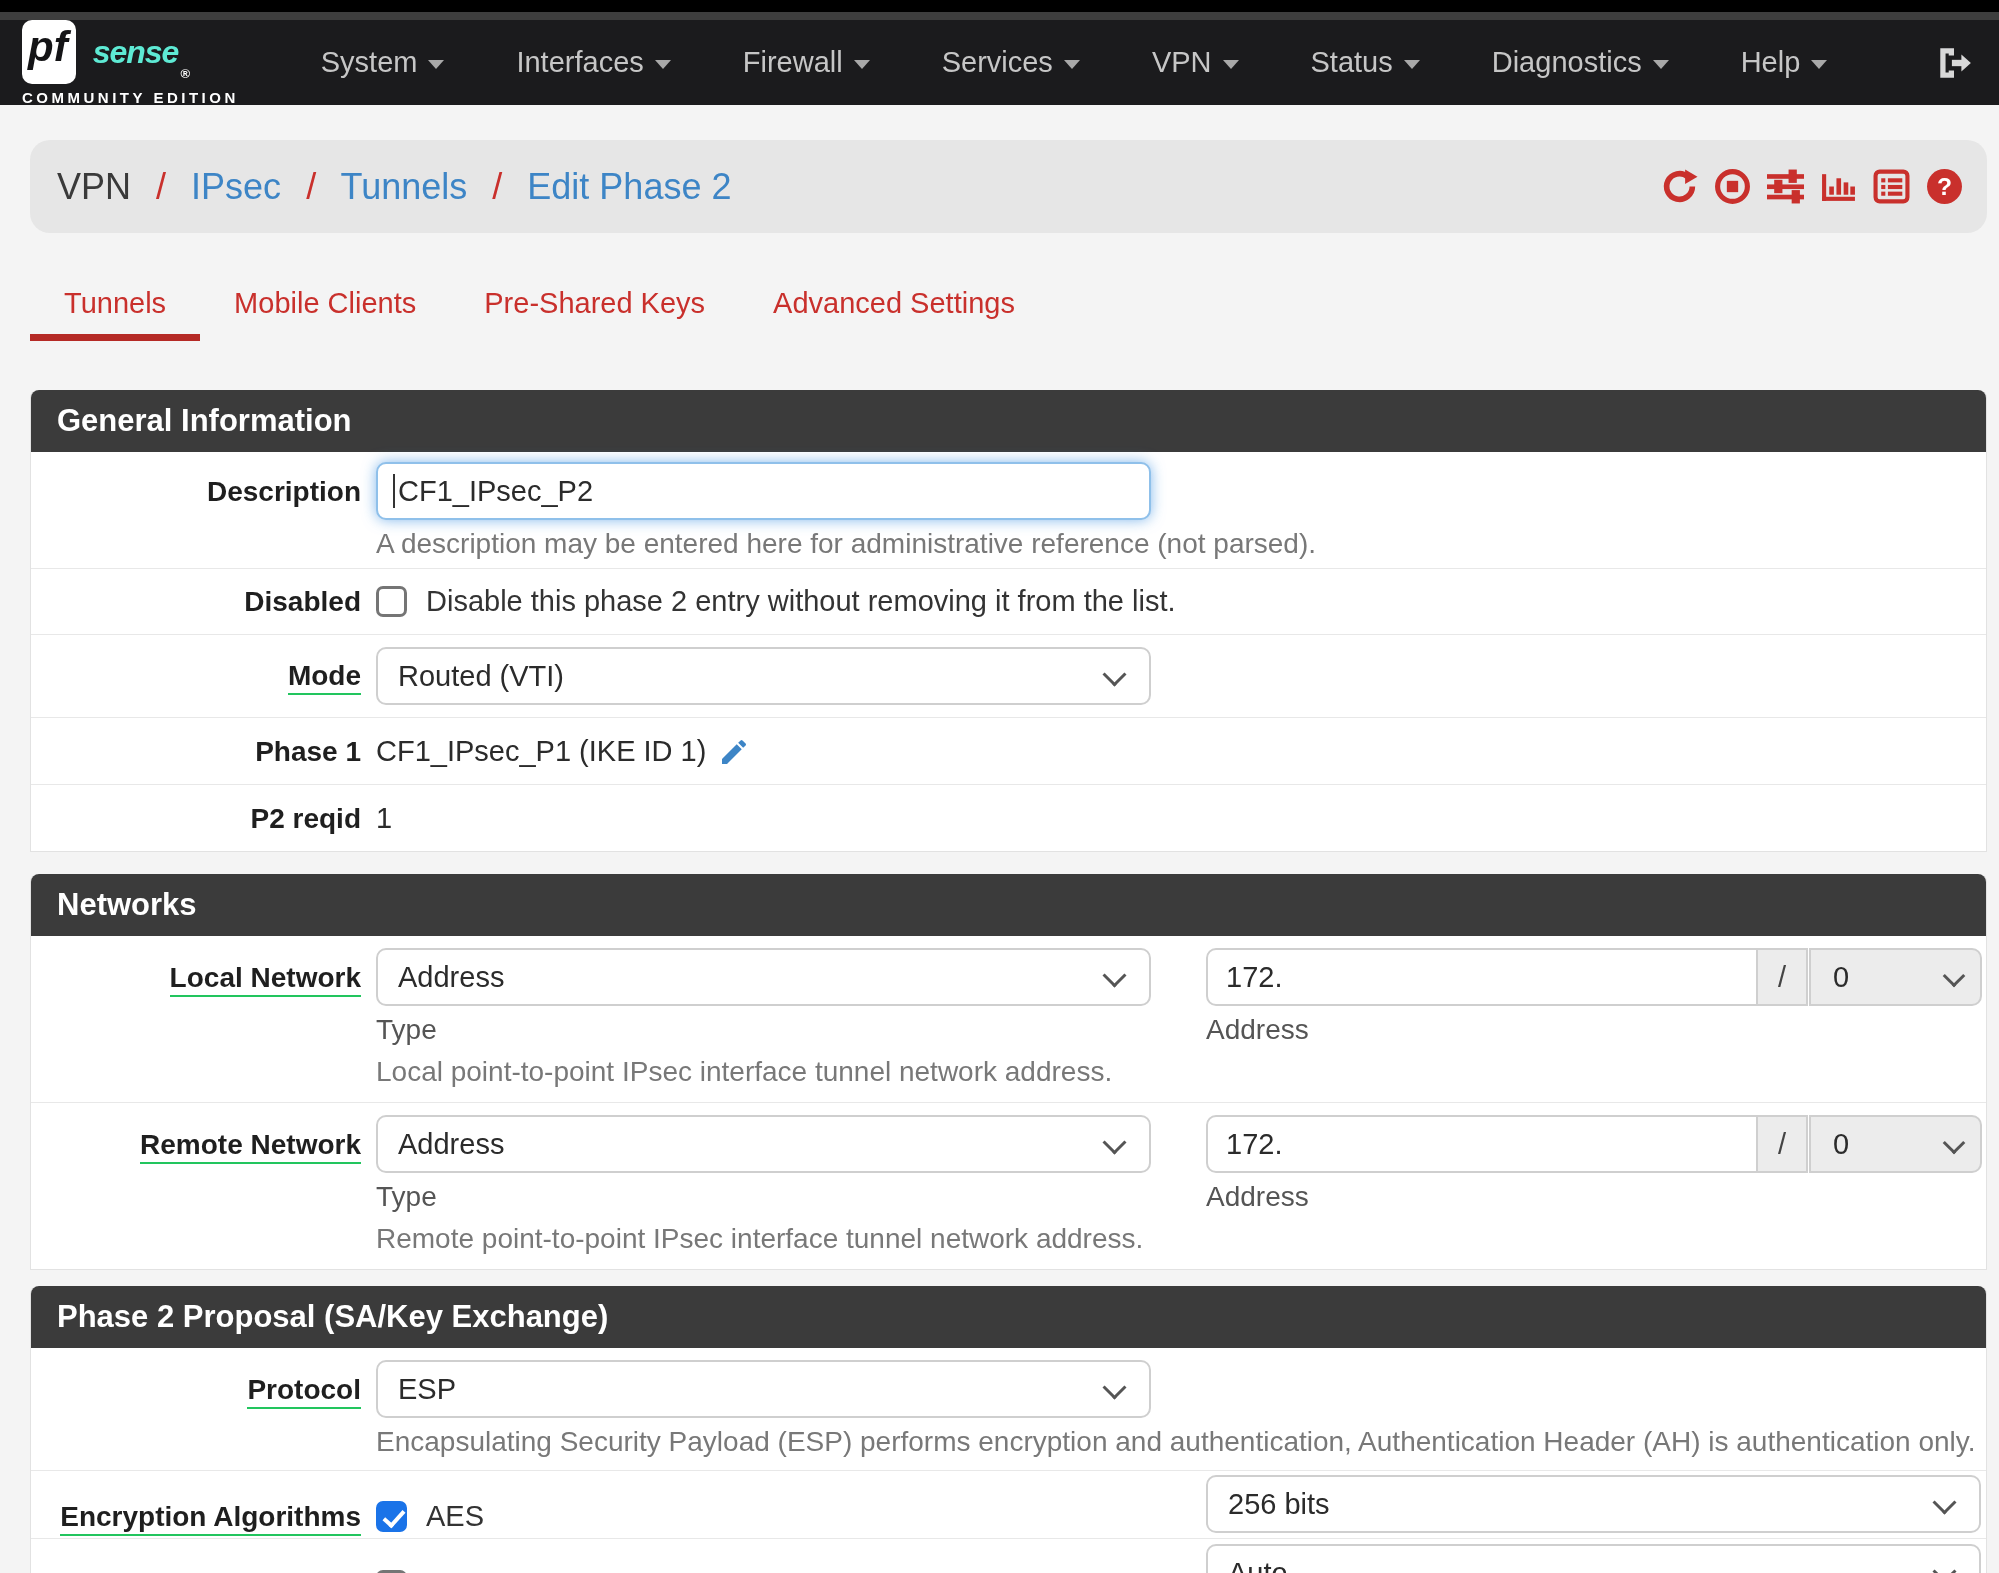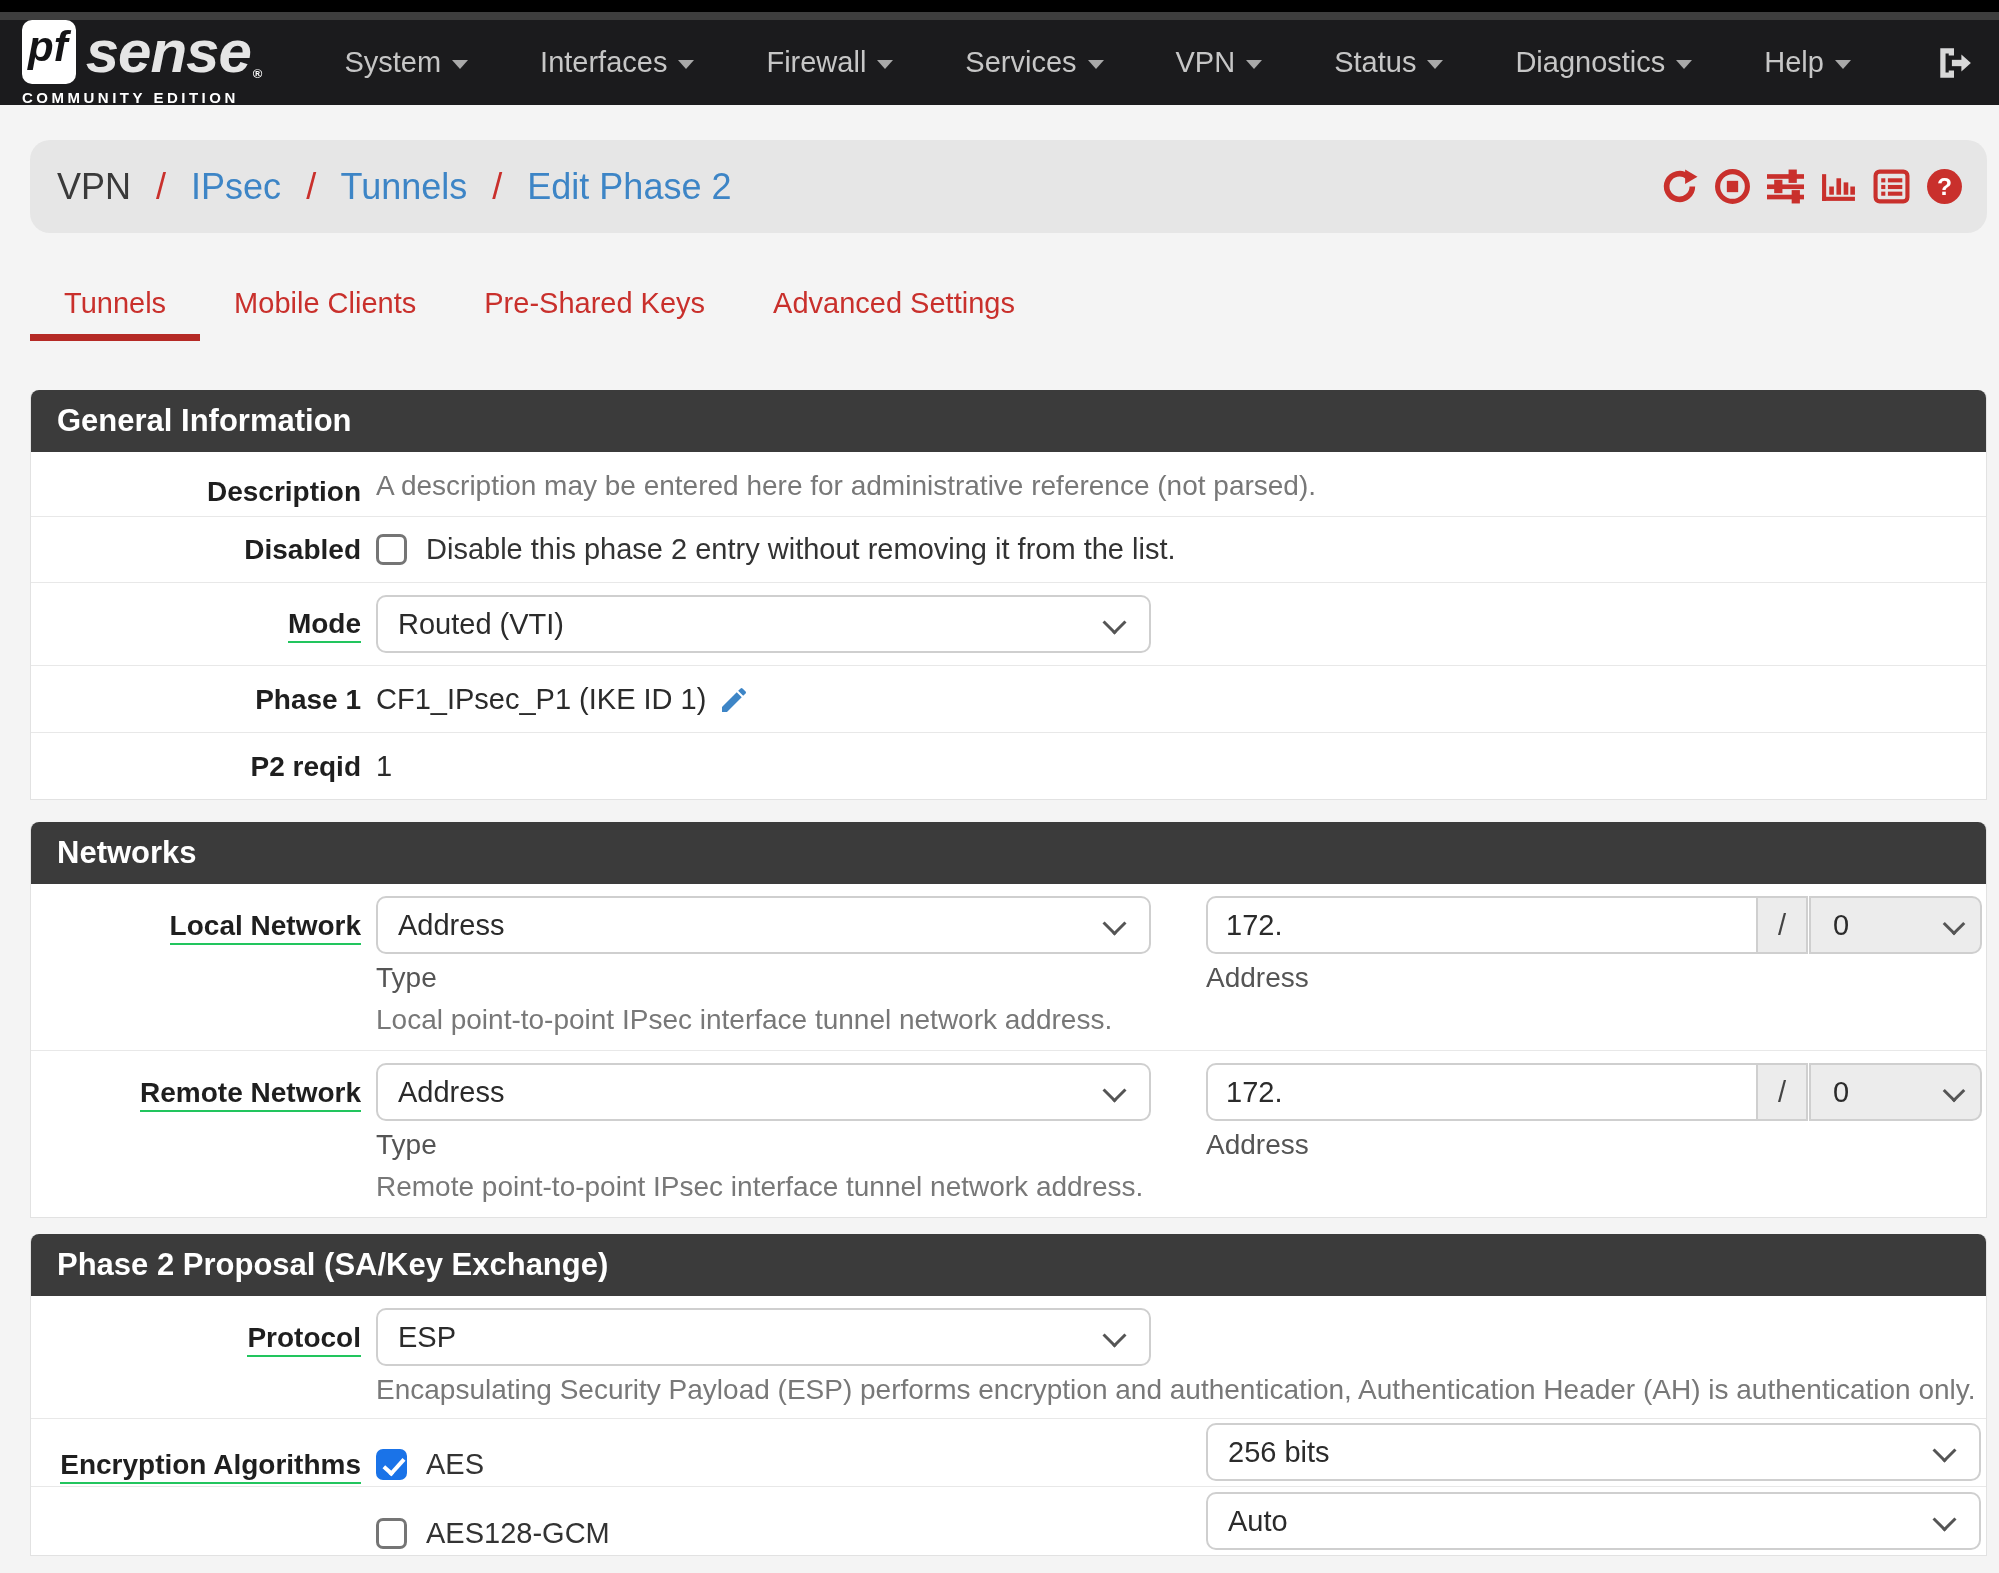--- a/index.html
+++ b/index.html
@@ -9,21 +9,21 @@
 
   
   .top-black { height:12px; background:#000; }
   .top-gray  { height:8px;  background:#3e3e3e; }
 
   
   .navbar { height:85px; background:#1b1b1d; display:flex; align-items:center; padding:0 22px 0 22px; }
   .brand { display:flex; flex-direction:column; margin-right:46px; }
   .brand-main { display:flex; align-items:center; font-style:italic; font-weight:bold; line-height:1; }
   .brand-pf { background:#fff; color:#141416; font-size:42px; padding:6px 8px 16px 6px; border-radius:10px; font-weight:bold; }
-  .brand-sense { color:#e5e5e5; font-size:60px; margin-left:10px; letter-spacing:-1px; }
+  .brand-sense { color:#5eead4; font-size:32px; margin-left:17px; letter-spacing:-1px; }
   .brand-reg { color:#fff; font-size:13px; align-self:flex-end; margin:0 0 4px 2px; font-style:normal; }
   .brand-edition { color:#fff; font-size:15px; font-weight:bold; letter-spacing:3.5px; margin-top:5px; }
   .nav-items { display:flex; align-items:center; flex:1; }
   .nav-item { color:#c6c6c6; font-size:29px; padding:0 36px; display:flex; align-items:center; cursor:pointer; }
   .caret { width:0; height:0; border-left:8px solid transparent; border-right:8px solid transparent; border-top:9px solid #a9a9a9; margin-left:11px; margin-top:4px; }
   .nav-logout { margin-left:auto; display:flex; align-items:center; padding-right:4px; }
 
   
   .crumb-bar { margin:35px 12px 0 30px; height:93px; background:#e6e6e6; border-radius:20px;
                display:flex; align-items:center; padding:0 24px 0 27px; }
@@ -232,20 +232,24 @@
     <div class="tab"><span>Pre-Shared Keys</span></div>
     <div class="tab"><span>Advanced Settings</span></div>
   </div>
 
   <div class="panel mt49">
     <div class="panel-header">General Information</div>
 
     <div class="row r-desc">
       <div class="lbl pt">Description</div>
       <div class="ctl">
+        <div class="input-wrap">
+          <input class="text-input" readonly="" value="CF1_IPsec_P2" style="">
+          <div class="caret-bar"></div>
+        </div>
         <div class="help">A description may be entered here for administrative reference (not parsed).</div>
       </div>
     </div>
 
     <div class="row r-dis">
       <div class="lbl">Disabled</div>
       <div class="ctl checkline">
         <div class="cb"></div>
         <div class="cb-label">Disable this phase 2 entry without removing it from the list.</div>
       </div>

